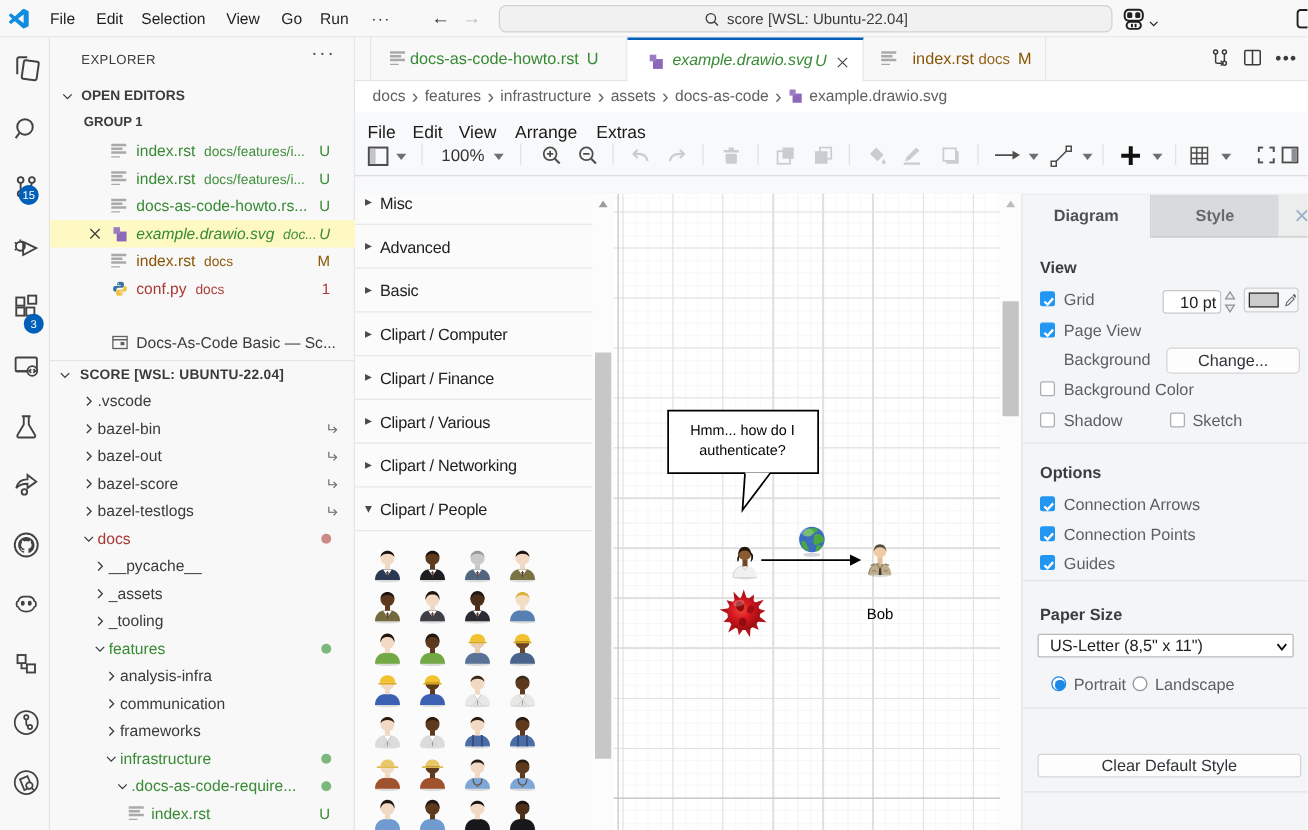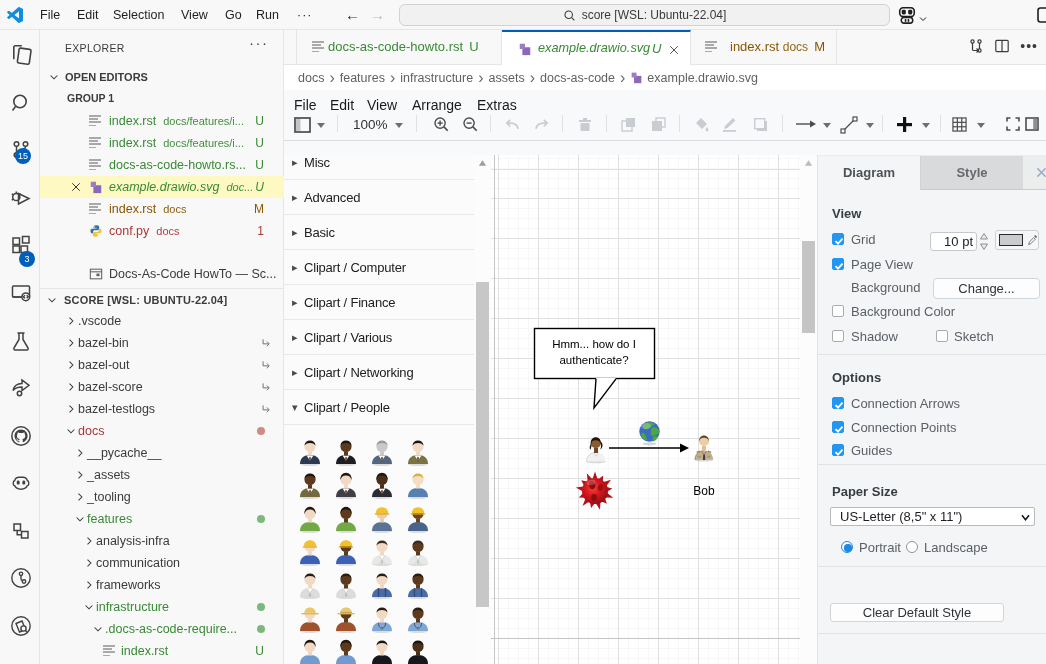--- a/index.html
+++ b/index.html
@@ -264,21 +264,21 @@
       </svg>
       <span class="lbl red" style="left:69px;">conf.py<span class="desc" style="padding-left:7px">docs</span></span>
       <span class="badge-r red" style="">1</span>
     </div>
 <div class="row" style="top:233px">
       <svg class="abs" style="left:49px;top:4px" width="14" height="14" viewBox="0 0 16 16" fill="none" stroke="#616161" stroke-width="1.2">
         <rect x="1.5" y="2.5" width="13" height="11"></rect>
         <line x1="1.5" y1="5.5" x2="14.5" y2="5.5"></line>
         <rect x="8.5" y="7.5" width="3.5" height="3" fill="#616161" stroke="none"></rect>
       </svg>
-      <span class="lbl" style="left:69px">Docs-As-Code HowTo — Sc...</span>
+      <span class="lbl" style="left:69px">Docs-As-Code Basic — Sc...</span>
     </div>
 <div class="abs" style="left:0;top:258px;width:244px;height:1px;background:#e5e5e5"></div>
 <div class="row bold" style="top:259px">
       <svg class="abs" style="left:6px;top:5px" width="12" height="12" viewBox="0 0 16 16" fill="none" stroke="#3b3b3b" stroke-width="1.4">
         <path d="M3.5 6 8 10.5 12.5 6"></path>
       </svg>
       <span class="lbl" style="left:24px;font-size:11px;letter-spacing:.2px">SCORE [WSL: UBUNTU-22.04]</span>
     </div>
 <div class="row" style="top:302px">
       <svg class="abs" style="left:25px;top:5px" width="12" height="12" viewBox="0 0 16 16" fill="none" stroke="#3b3b3b" stroke-width="1.4">
@@ -993,15 +993,15 @@
           <path d="M1 1.5 5 6.5 9 1.5"></path>
         </svg>
  </span>
  <span class="abs" style="left:23px;top:386px;width:12px;height:12px;border-radius:50%;border:1px solid #1e88e5;background:#fff">
         <span class="abs" style="left:2.4px;top:2.4px;width:7.2px;height:7.2px;border-radius:50%;background:#1e88e5"></span>
       </span>
  <span class="rp-lbl" style="left:41px;top:385px">Portrait</span>
  <span class="abs" style="left:88px;top:386px;width:12px;height:12px;border-radius:50%;border:1px solid #909498;background:#fff"></span>
  <span class="rp-lbl" style="left:106px;top:385px">Landscape</span>
  <div class="rp-div" style="top:411px"></div>
- <span class="rp-btn" style="left:12px;top:448px;width:174px;height:19px;line-height:18px">Clear Default Style</span>
+ <span class="rp-btn" style="left:12px;top:448px;width:211px;height:19px;line-height:18px">Clear Default Style</span>
  <div class="rp-div" style="top:478px"></div>
 </div>
 </div>
 </body></html>

